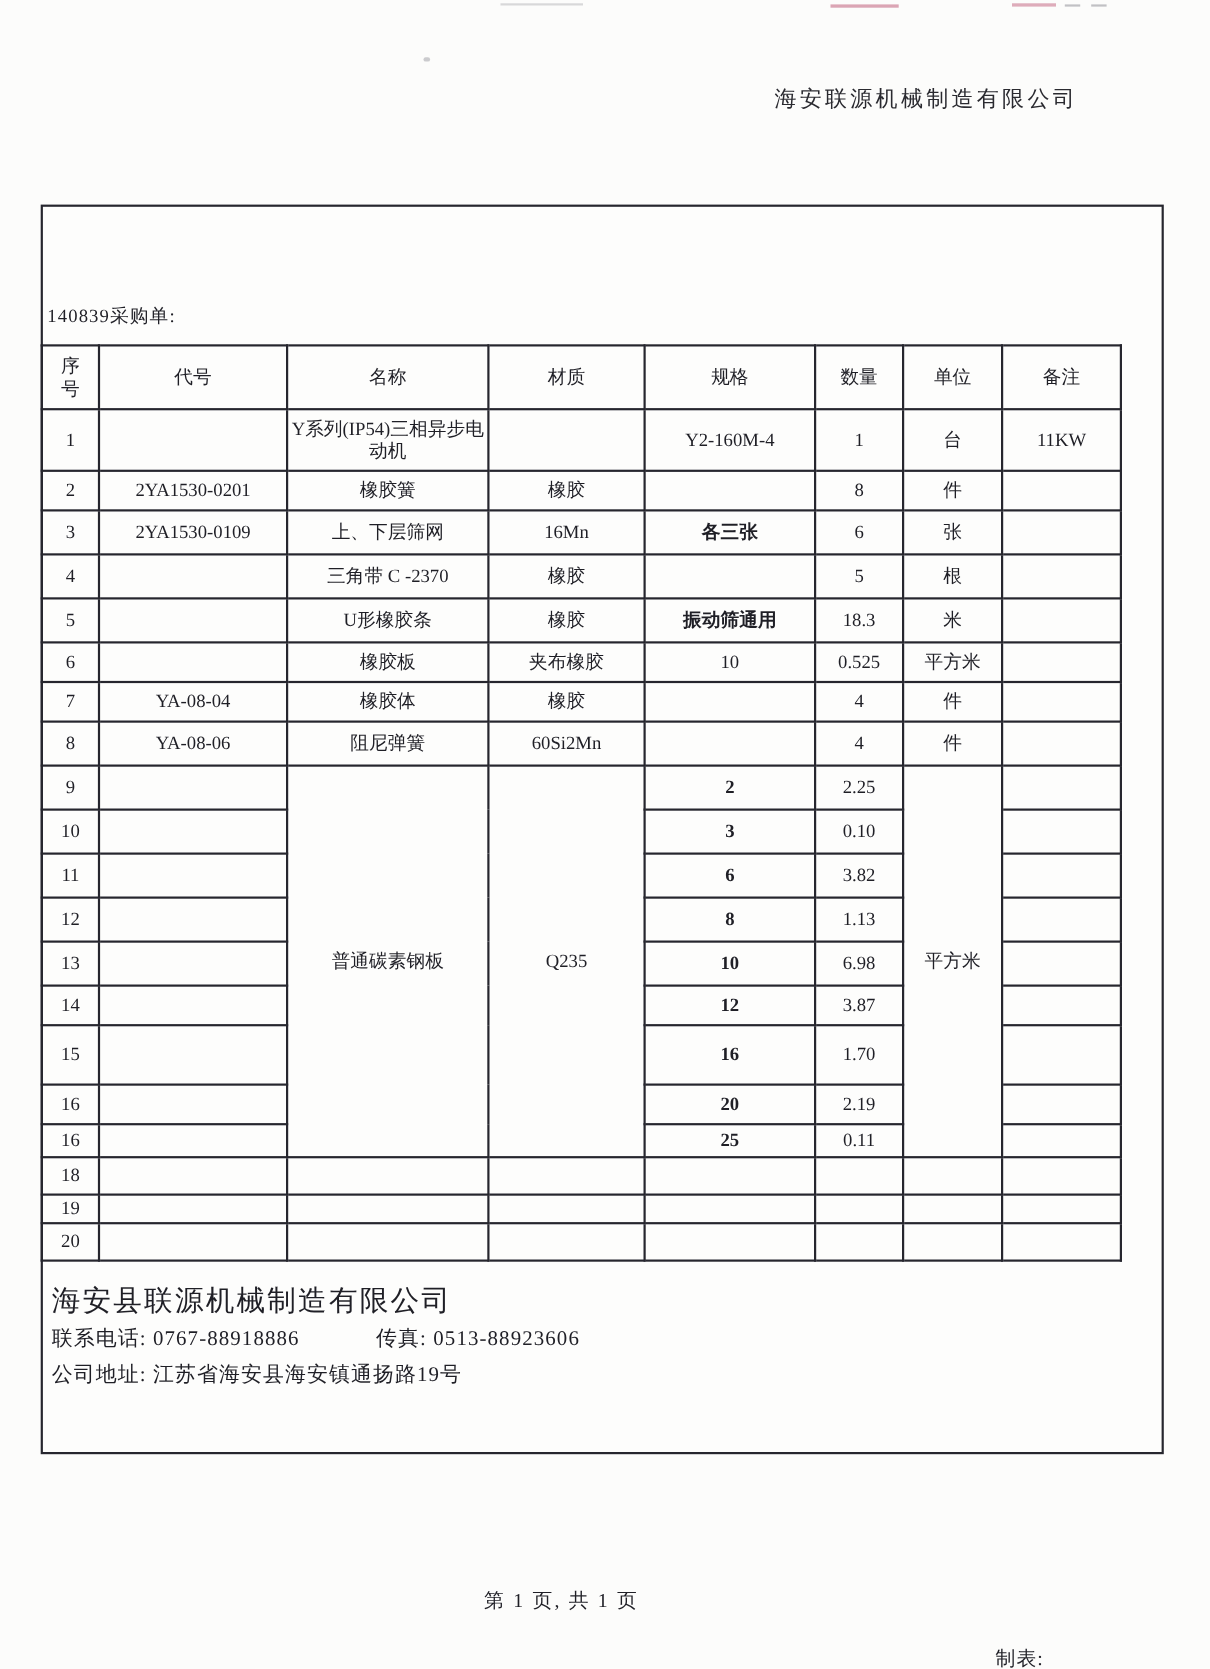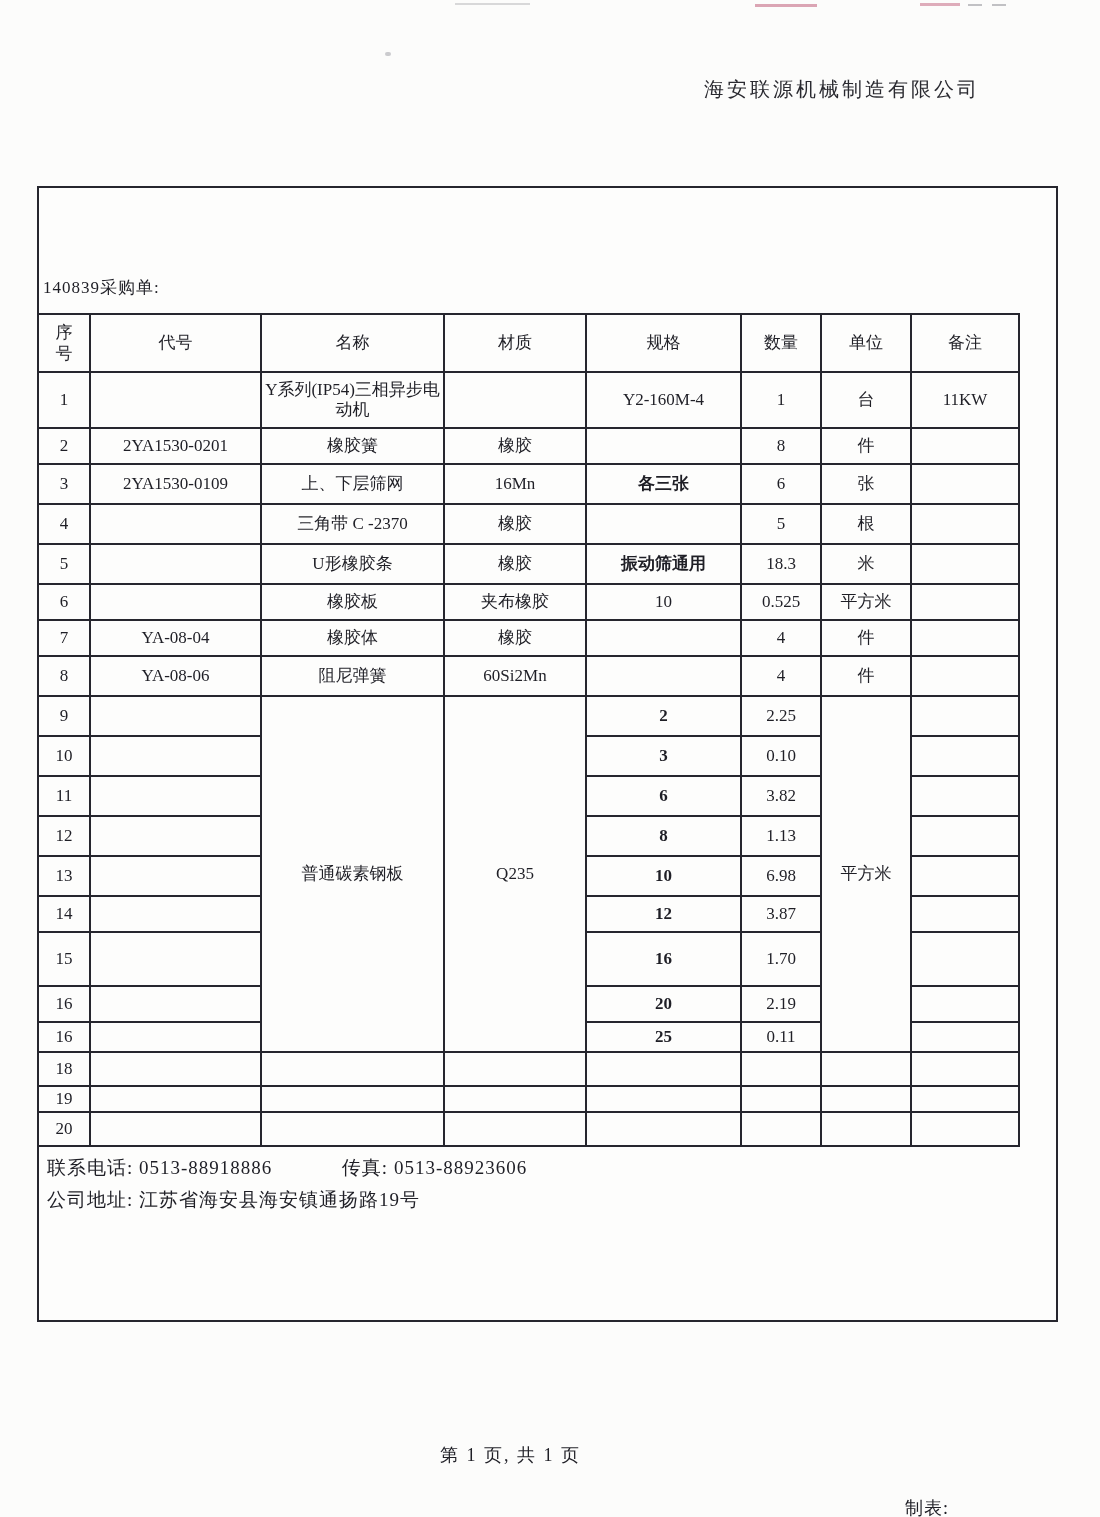--- a/index.html
+++ b/index.html
@@ -286,23 +286,24 @@
           <td></td>
           <td></td>
           <td></td>
           <td></td>
           <td></td>
         </tr>
   </tbody>
     </table>
 
   <div class="foot-info">
+    <div class="foot-company">海安县联源机械制造有限公司</div>
     <div class="foot-line">
       <span>联系电话:</span>
-      <span>0513-88918886</span>
+      <span>0767-88918886</span>
       <span class="gap"></span>
       <span>传真:</span>
       <span>0513-88923606</span>
     </div>
     <div class="foot-line">
       <span>公司地址:</span>
       <span>江苏省海安县海安镇通扬路19号</span>
     </div>
   </div>
 </div>

